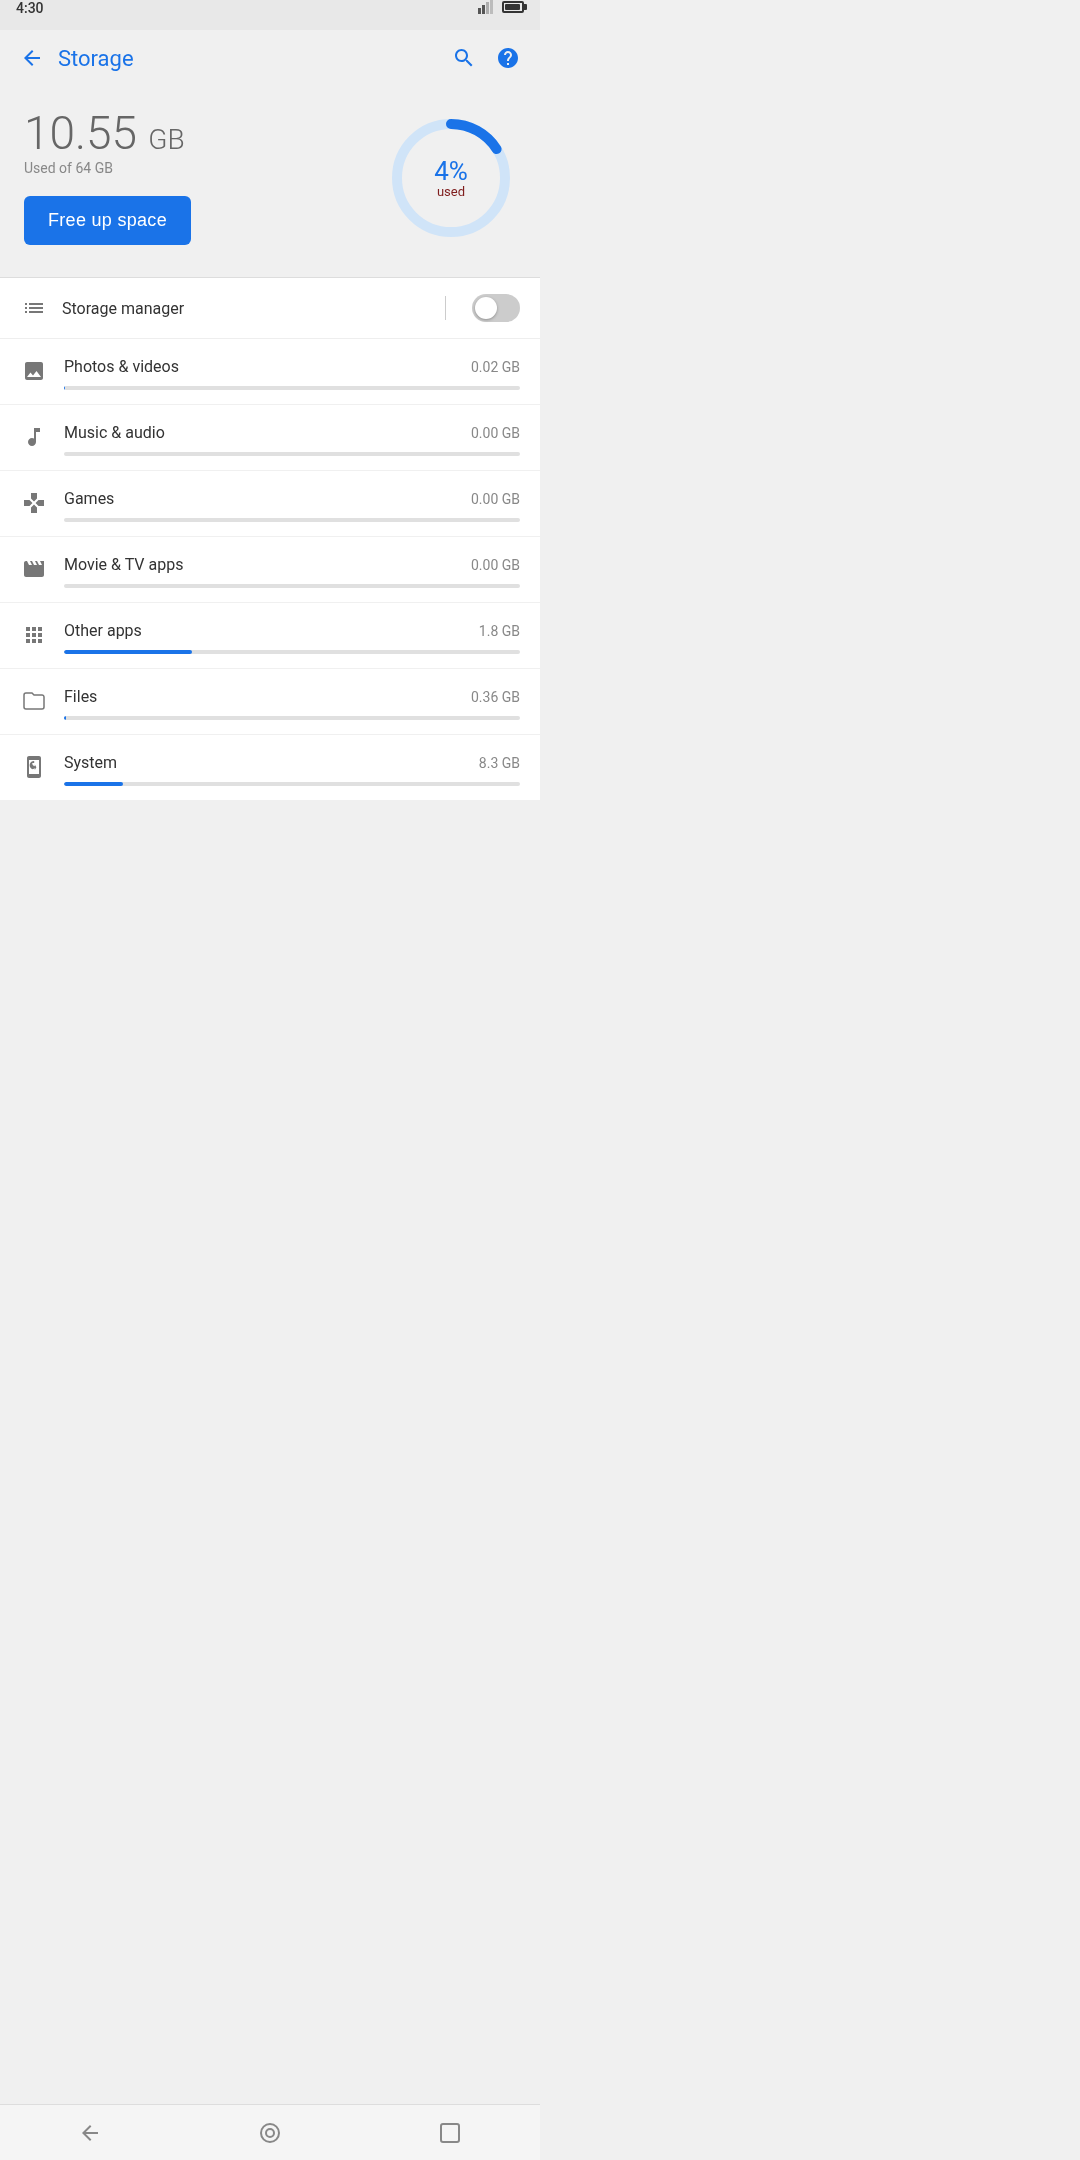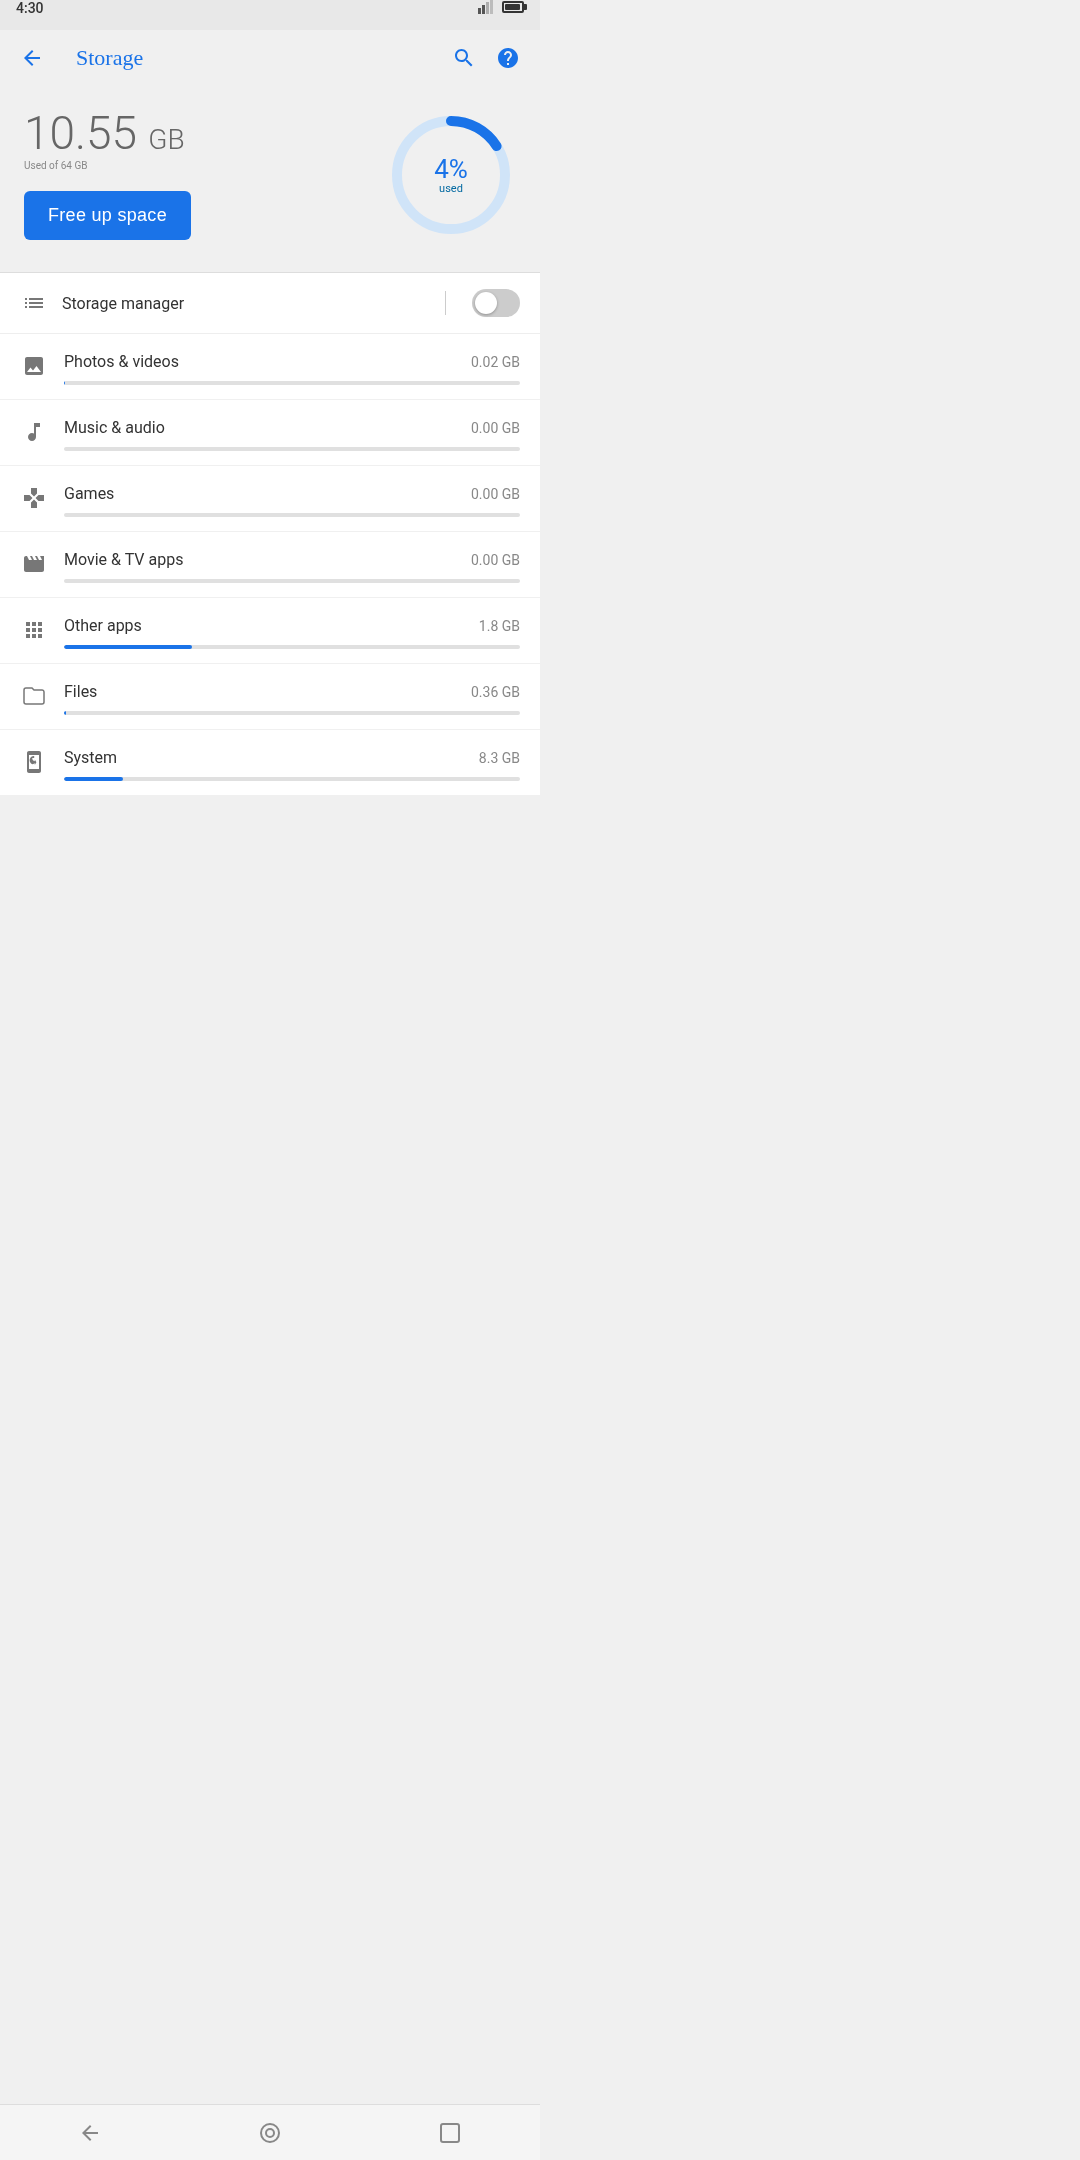--- a/index.html
+++ b/index.html
@@ -61,22 +61,21 @@
       border-radius: 1px;
     }
 
     
     .app-bar {
       background: #f0f0f0;
       height: 56px;
       display: flex;
       align-items: center;
       padding: 0 12px;
-      gap: 24px;
-      font-family: Liberation Serif, serif;
+      gap: 6px;
     }
     .app-bar-back {
       width: 40px;
       height: 40px;
       display: flex;
       align-items: center;
       justify-content: center;
       cursor: pointer;
       border-radius: 50%;
     }
@@ -114,21 +113,21 @@
       font-size: 46px;
       font-weight: 300;
       color: #666;
       line-height: 1;
     }
     .storage-amount span.unit {
       font-size: 28px;
       font-weight: 300;
     }
     .storage-subtitle {
-      font-size: 10px;
+      font-size: 14px;
       color: #888;
       margin-top: 4px;
       margin-bottom: 20px;
     }
     .free-up-btn {
       background: #1a73e8;
       color: white;
       border: none;
       border-radius: 6px;
       padding: 14px 24px;
@@ -156,22 +155,22 @@
       transform: translate(-50%, -50%);
       text-align: center;
     }
     .donut-percent {
       font-size: 26px;
       font-weight: 400;
       color: #1a73e8;
       line-height: 1;
     }
     .donut-label {
-      font-size: 11px;
-      color: #0369a1;
+      font-size: 13px;
+      color: #7f1d1d;
     }
 
     
     .divider {
       height: 1px;
       background: #ddd;
       margin: 0;
     }
 
     

